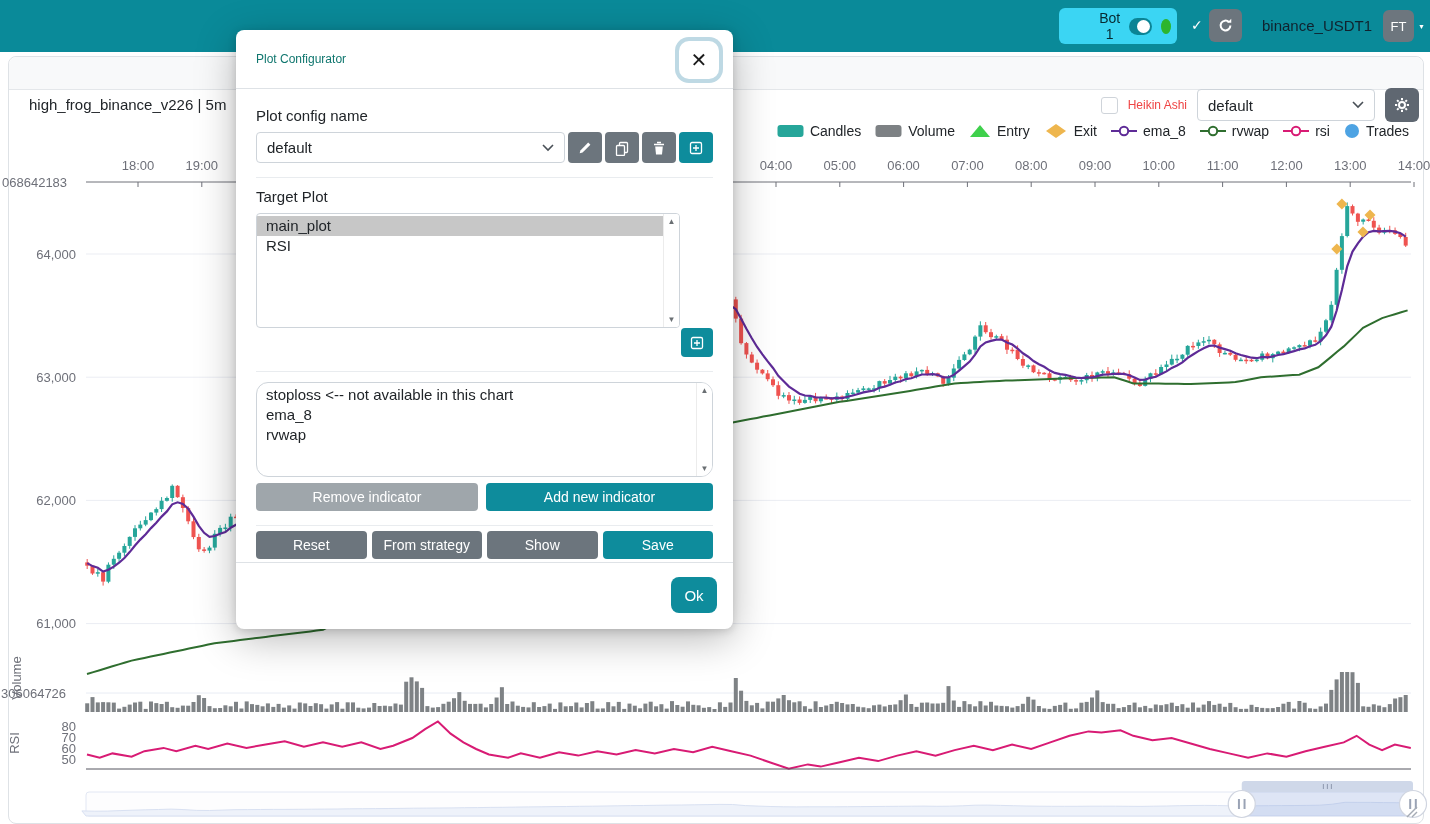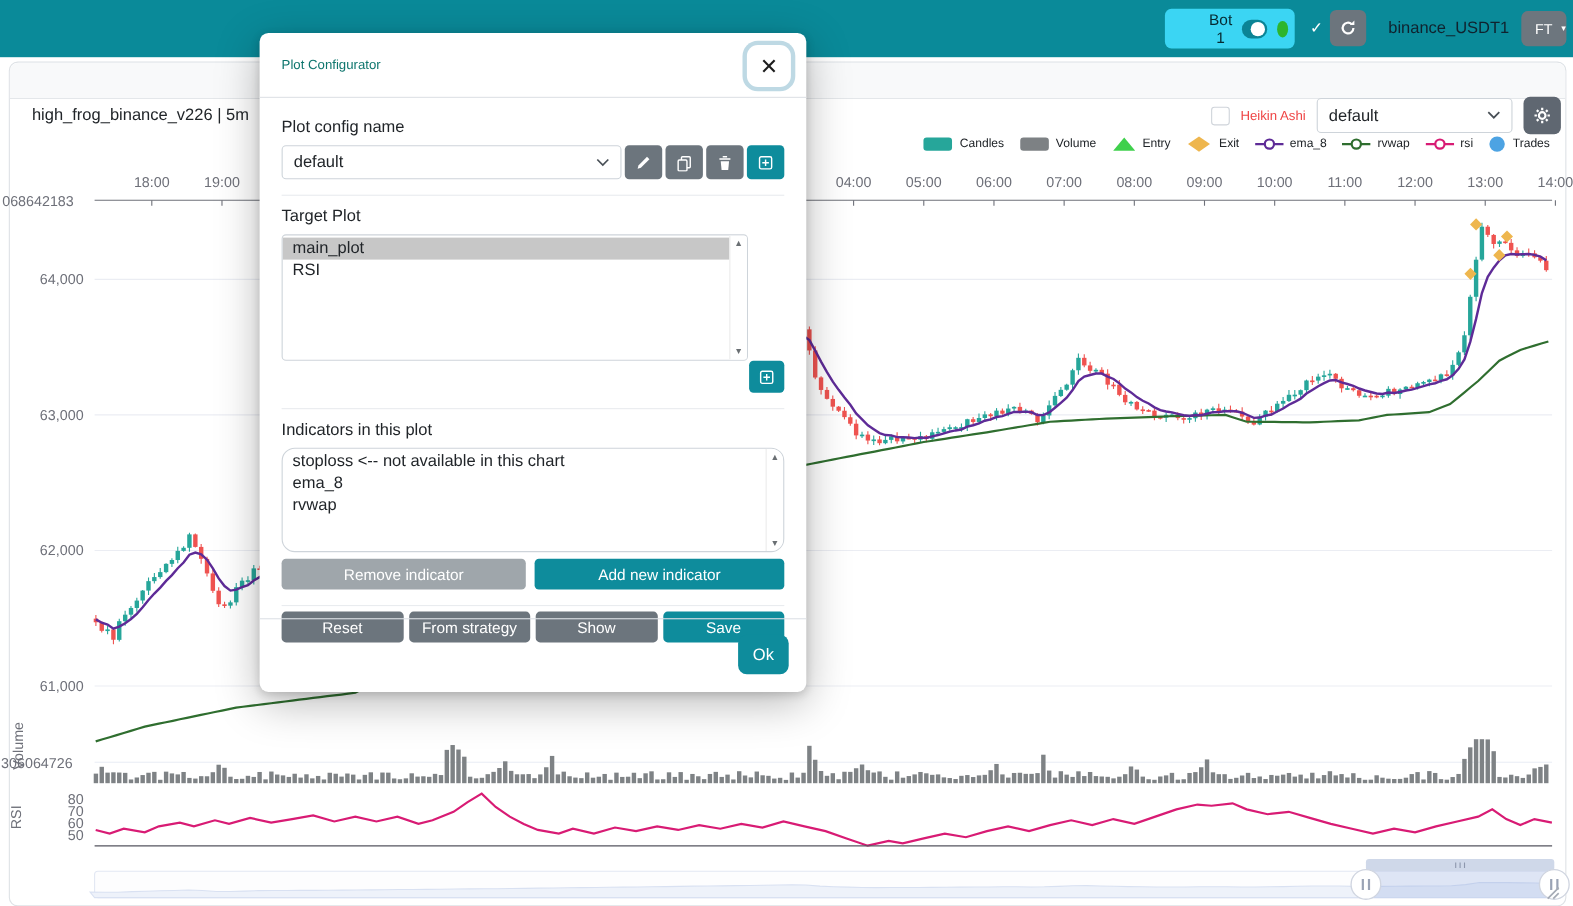--- a/index.html
+++ b/index.html
@@ -10,39 +10,39 @@
   .bot-btn{position:absolute;left:1059px;top:8px;width:118px;height:36px;background:#3bd5f3;border-radius:6px;
     display:flex;align-items:center;justify-content:center;gap:9px;cursor:pointer;border:none;padding-left:40px;}
   .bot-btn .lbl{font-size:14px;color:#062a31;}
   .tgl{width:35px;height:17px;border-radius:9px;background:#0b8495;position:relative;}
   .tgl .knob{position:absolute;right:2px;top:2px;width:13px;height:13px;border-radius:50%;background:#fff;}
   .online-dot{width:15px;height:15px;border-radius:50%;background:#2db52d;}
   .hdr-check{position:absolute;left:1191px;top:17px;color:#fff;font-size:14px;}
   .refresh-btn{position:absolute;left:1209px;top:9px;width:33px;height:33px;background:#6c757d;border:none;border-radius:6px;
     display:flex;align-items:center;justify-content:center;cursor:pointer;}
   .account-name{position:absolute;left:1262px;top:17px;font-size:15px;color:#10222e;}
-  .avatar{position:absolute;left:1383px;top:10px;width:41px;height:32px;background:#6d767e;border-radius:6px;color:#fff;
+  .avatar{position:absolute;left:1383px;top:10px;width:31px;height:32px;background:#6d767e;border-radius:6px;color:#fff;
     font-size:13px;display:flex;align-items:center;justify-content:center;cursor:pointer;}
   .avatar-caret{position:absolute;left:1418px;top:23px;color:#fff;font-size:7px;}
 
   
   .card{position:absolute;left:8px;top:56px;width:1414px;height:766px;border:1px solid #dee2e6;border-radius:8px;background:#fff;}
   .card-strip{position:absolute;left:0;top:0;width:100%;height:32px;background:#f8f9fa;border-bottom:1px solid #e4e7ea;
     border-radius:8px 8px 0 0;z-index:2;}
   .chart-title{position:absolute;left:20px;top:39px;font-size:15px;color:#212529;z-index:2;}
   .chart-controls{position:absolute;right:4px;top:31px;display:flex;align-items:center;gap:10px;z-index:2;}
   .ha-check{width:15px;height:15px;border:1px solid #cfd4da;border-radius:3px;background:#fff;cursor:pointer;}
   .ha-label{font-size:12px;color:#ef4444;}
   .cfg-select{width:156px;height:30px;border:1px solid #ced4da;border-radius:4px;background:#fff;display:flex;align-items:center;
     justify-content:space-between;padding:0 10px;font-size:15px;color:#212529;cursor:pointer;}
   .gear-btn{width:34px;height:34px;background:#5f6771;border:none;border-radius:6px;display:flex;align-items:center;
     justify-content:center;cursor:pointer;}
   .legend{position:absolute;right:14px;top:66px;display:flex;align-items:center;gap:14px;z-index:2;}
   .lg-item{display:flex;align-items:center;gap:6px;cursor:pointer;}
-  .lg-item .lg-lbl{font-size:11px;color:#212529;}
+  .lg-item .lg-lbl{font-size:14px;color:#212529;}
   #chart-svg{position:absolute;left:-8px;top:0;z-index:1;overflow:hidden;}
 
   
   .modal{position:absolute;left:236px;top:30px;width:497px;height:599px;background:#fff;border-radius:8px;z-index:10;
     box-shadow:0 10px 40px rgba(0,0,0,.28), 0 2px 8px rgba(0,0,0,.15);}
   .modal-header{position:relative;height:58px;border-bottom:1px solid #dee2e6;display:flex;align-items:center;padding:0 20px;}
   .modal-title{font-size:12px;color:#0f766e;}
   .modal-close{position:absolute;right:14px;top:11px;width:40px;height:38px;background:#fff;border:none;border-radius:10px;
     box-shadow:0 0 0 4px #bed9e4;font-size:20px;color:#1b1b1b;cursor:pointer;display:flex;align-items:center;justify-content:center;}
   .modal-body{padding:18px 20px 0 20px;}
@@ -1062,21 +1062,20 @@
       </div>
       <button class="sq-btn bg-teal tp-add">
         <svg width="16" height="16" viewBox="0 0 16 16">
           <rect x="2.5" y="2.5" width="11" height="11" rx="1.5" fill="none" stroke="#fff" stroke-width="1.3"></rect>
           <path d="M8 5v6M5 8h6" stroke="#fff" stroke-width="1.3"></path>
           </svg>
       </button>
     </div>
 
     <hr class="modal-hr">
-    <div class="fld-label">Indicators in this plot</div>
     <div class="listbox ind-box">
       <div class="rows">
           <div class="list-row">stoploss &lt;-- not available in this chart</div>
           <div class="list-row">ema_8</div>
           <div class="list-row">rvwap</div>
         </div>
       <div class="scrollcol">
         <span>▲</span>
         <span>▼</span>
       </div>

